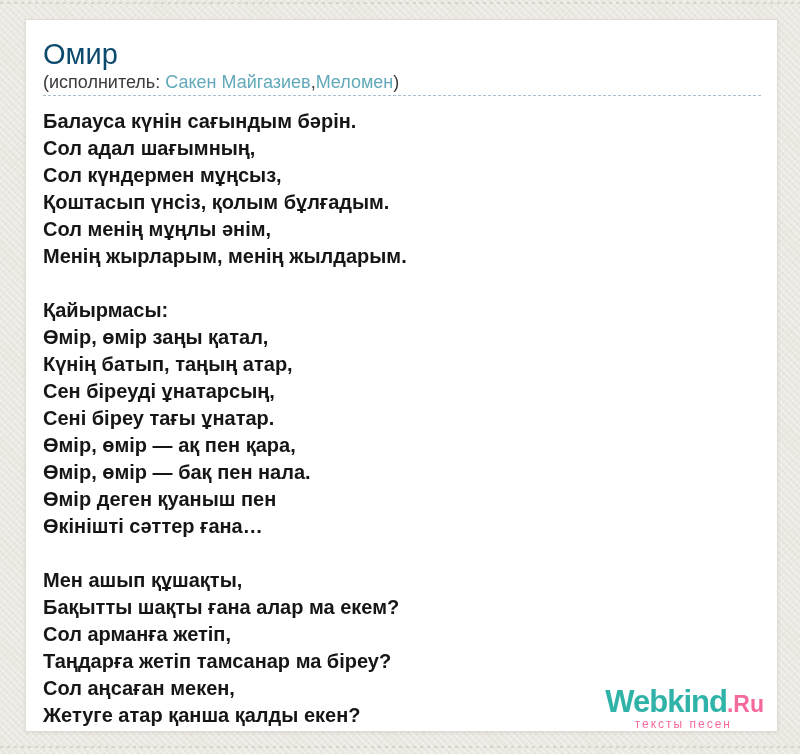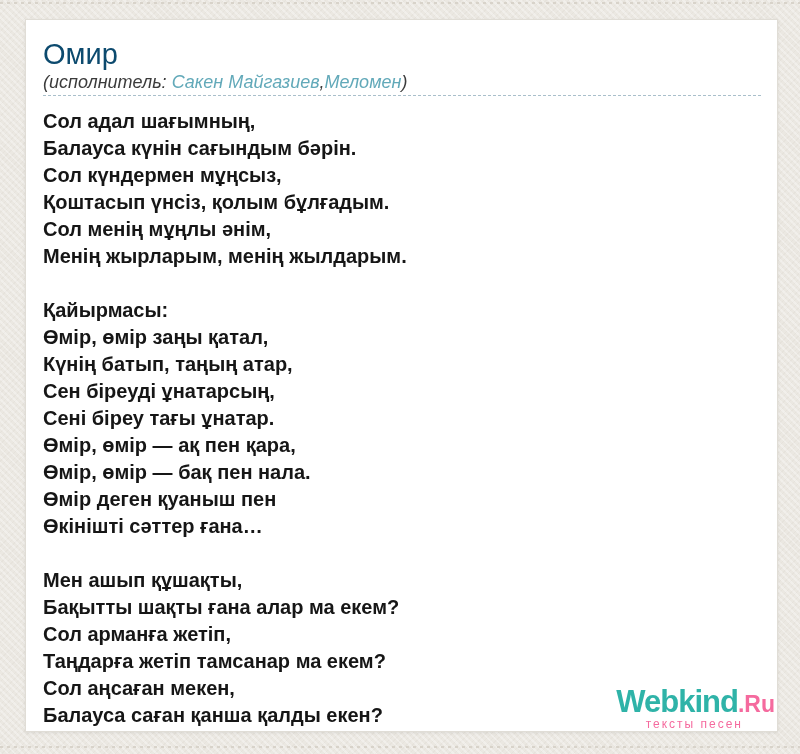--- a/index.html
+++ b/index.html
@@ -48,40 +48,39 @@
     margin: 0;
     font-size: 29px;
     line-height: 33px;
     font-weight: 400;
     color: #0c4a6e;
   }
   .artist-line {
     font-size: 18px;
     line-height: 22px;
     color: #3b3b3b;
-    font-style: italic;
   }
   .artist-link {
     color: #62a9b9;
     text-decoration: none;
     cursor: pointer;
   }
 
   .lyrics {
     margin: 12px 16px 0 17px;
     font-size: 20px;
     font-weight: bold;
     line-height: 27px;
     color: #161616;
   }
   .lyrics-line { white-space: pre; }
 
   .logo {
     position: absolute;
-    right: 2px;
+    right: 13px;
     bottom: 1px;
     text-align: right;
     text-decoration: none;
     cursor: pointer;
     line-height: 1;
   }
   .logo-brand {
     font-size: 31px;
     font-weight: bold;
     letter-spacing: -1px;
@@ -108,43 +107,43 @@
 <div class="dots-row dots-bottom"></div>
 
 <div class="card">
 
   <div class="header">
     <h1 class="page-title">Омир</h1>
     <div class="artist-line"><span>(исполнитель: </span><a class="artist-link">Сакен Майгазиев</a><span>,</span><a class="artist-link">Меломен</a><span>)</span></div>
   </div>
 
   <div class="lyrics">
+      <div class="lyrics-line">Балауса күнін сағындым бәрін.</div>
       <div class="lyrics-line">Сол адал шағымның,</div>
-      <div class="lyrics-line">Балауса күнін сағындым бәрін.</div>
       <div class="lyrics-line">Сол күндермен мұңсыз,</div>
       <div class="lyrics-line">Қоштасып үнсіз, қолым бұлғадым.</div>
       <div class="lyrics-line">Сол менің мұңлы әнім,</div>
       <div class="lyrics-line">Менің жырларым, менің жылдарым.</div>
       <div class="lyrics-line">&nbsp;</div>
       <div class="lyrics-line">Қайырмасы:</div>
       <div class="lyrics-line">Өмір, өмір заңы қатал,</div>
       <div class="lyrics-line">Күнің батып, таңың атар,</div>
       <div class="lyrics-line">Сен біреуді ұнатарсың,</div>
       <div class="lyrics-line">Сені біреу тағы ұнатар.</div>
       <div class="lyrics-line">Өмір, өмір — ақ пен қара,</div>
       <div class="lyrics-line">Өмір, өмір — бақ пен нала.</div>
       <div class="lyrics-line">Өмір деген қуаныш пен</div>
       <div class="lyrics-line">Өкінішті сәттер ғана…</div>
       <div class="lyrics-line">&nbsp;</div>
       <div class="lyrics-line">Мен ашып құшақты,</div>
       <div class="lyrics-line">Бақытты шақты ғана алар ма екем?</div>
       <div class="lyrics-line">Сол арманға жетіп,</div>
-      <div class="lyrics-line">Таңдарға жетіп тамсанар ма екем?</div>
+      <div class="lyrics-line">Таңдарға жетіп тамсанар ма біреу?</div>
       <div class="lyrics-line">Сол аңсаған мекен,</div>
-      <div class="lyrics-line">Балауса саған қанша қалды екен?</div>
+      <div class="lyrics-line">Жетуге атар қанша қалды екен?</div>
     </div>
 
   <a class="logo">
     <div><span class="logo-brand">Webkind</span><span class="logo-tld">.Ru</span></div>
     <div class="logo-tagline">тексты песен</div>
   </a>
 
 </div>
 
 </body></html>

